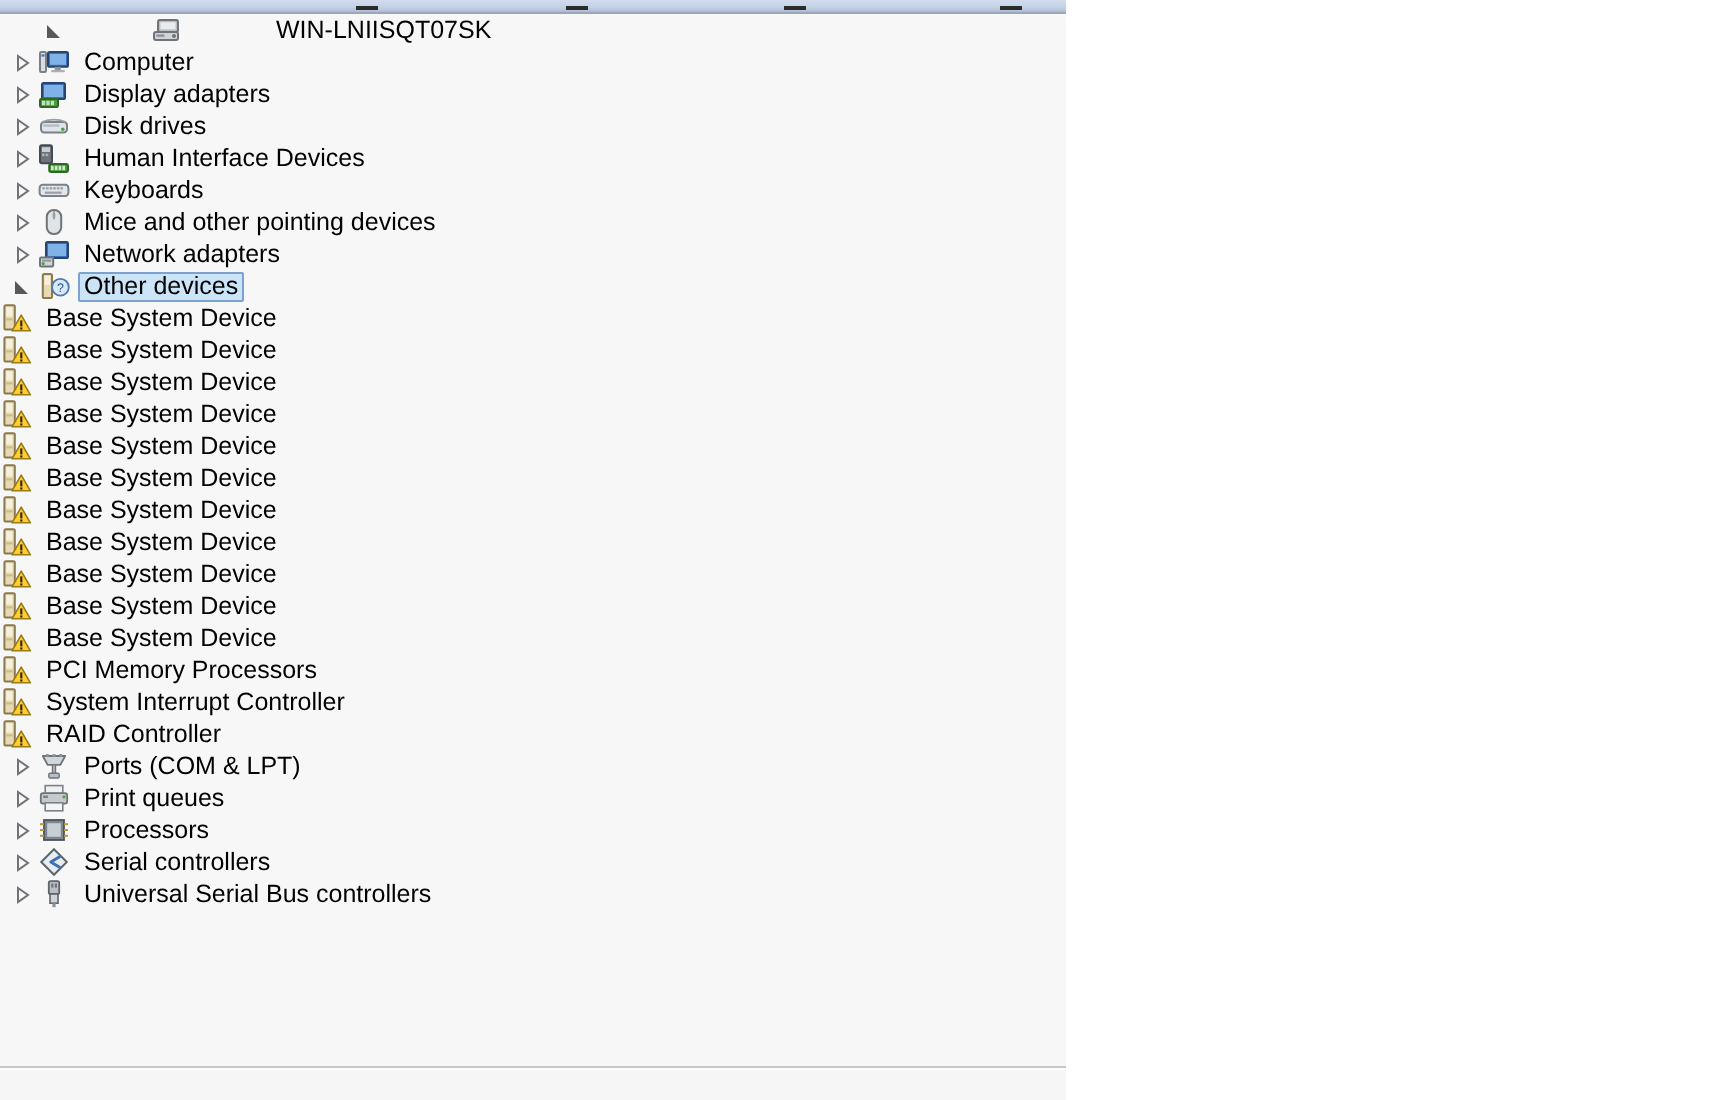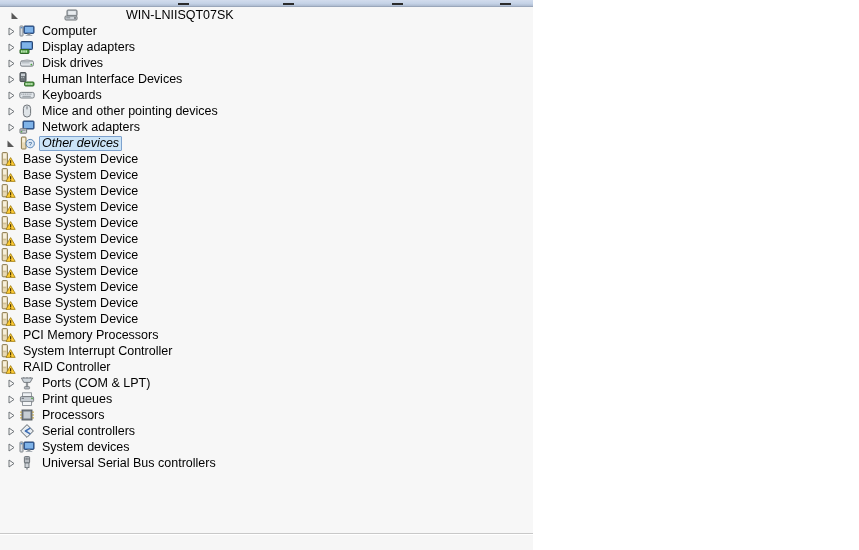--- a/index.html
+++ b/index.html
@@ -109,25 +109,24 @@
   .label {
     padding: 0 2px;
     border: 1px solid transparent;
     line-height: 13px;
     font-size: 12.5px;
   }
   .row.selected .label {
     background: #cce4f7;
     border: 1px solid #7da2ce;
     border-radius: 1px;
-    font-style: italic;
   }
 
   
-  .ind0 { padding-left: 10px; gap: 40px; }
+  .ind0 { padding-left: 22px; gap: 40px; }
   .ind1 { padding-left: 6px; }
   .ind2 { }
 </style>
 </head>
 <body>
 
 <div id="app">
 
   <div class="toolbar-strip">
     <div class="tb-item" style="left:178px;"></div>
@@ -547,38 +546,20 @@
         <span class="label">Serial controllers</span>
       </div>
       <div class="row ind1">
         <span class="twisty">
           <svg class="tri-hollow" width="7" height="9" viewBox="0 0 7 9">
             <path d="M1 1 L6 4.5 L1 8 Z" fill="none" stroke="#6f7479" stroke-width="1"></path>
           </svg>
         </span>
         <span class="icon">
           <svg width="16" height="16" viewBox="0 0 16 16">
-            <rect x="1" y="3" width="3" height="10" rx="0.6" fill="#d8dde2" stroke="#7b8187"></rect>
-            <rect x="1.7" y="4.2" width="1.6" height="1.1" fill="#3a78c0"></rect>
-            <rect x="5" y="3" width="10" height="7.4" rx="0.8" fill="#3f6fb5" stroke="#27456f"></rect>
-            <rect x="6" y="4" width="8" height="5.4" fill="#7fb3e8"></rect>
-            <rect x="8.4" y="10.4" width="3" height="1.6" fill="#8d9399"></rect>
-            <rect x="6.6" y="12" width="6.8" height="1.1" rx="0.4" fill="#aab0b6"></rect>
-          </svg>
-        </span>
-        <span class="label">System devices</span>
-      </div>
-      <div class="row ind1">
-        <span class="twisty">
-          <svg class="tri-hollow" width="7" height="9" viewBox="0 0 7 9">
-            <path d="M1 1 L6 4.5 L1 8 Z" fill="none" stroke="#6f7479" stroke-width="1"></path>
-          </svg>
-        </span>
-        <span class="icon">
-          <svg width="16" height="16" viewBox="0 0 16 16">
             <rect x="5.4" y="1.6" width="5.2" height="6.4" rx="0.8" fill="#b9bec4" stroke="#5d656c" stroke-width="0.9"></rect>
             <rect x="6.6" y="2.8" width="1.1" height="2" fill="#6f7479"></rect>
             <rect x="8.4" y="2.8" width="1.1" height="2" fill="#6f7479"></rect>
             <rect x="6" y="8" width="4" height="4.6" fill="#cfd4d9" stroke="#5d656c" stroke-width="0.8"></rect>
             <rect x="7.2" y="12.6" width="1.6" height="2" fill="#8d9399"></rect>
           </svg>
         </span>
         <span class="label">Universal Serial Bus controllers</span>
       </div>
     </div>

